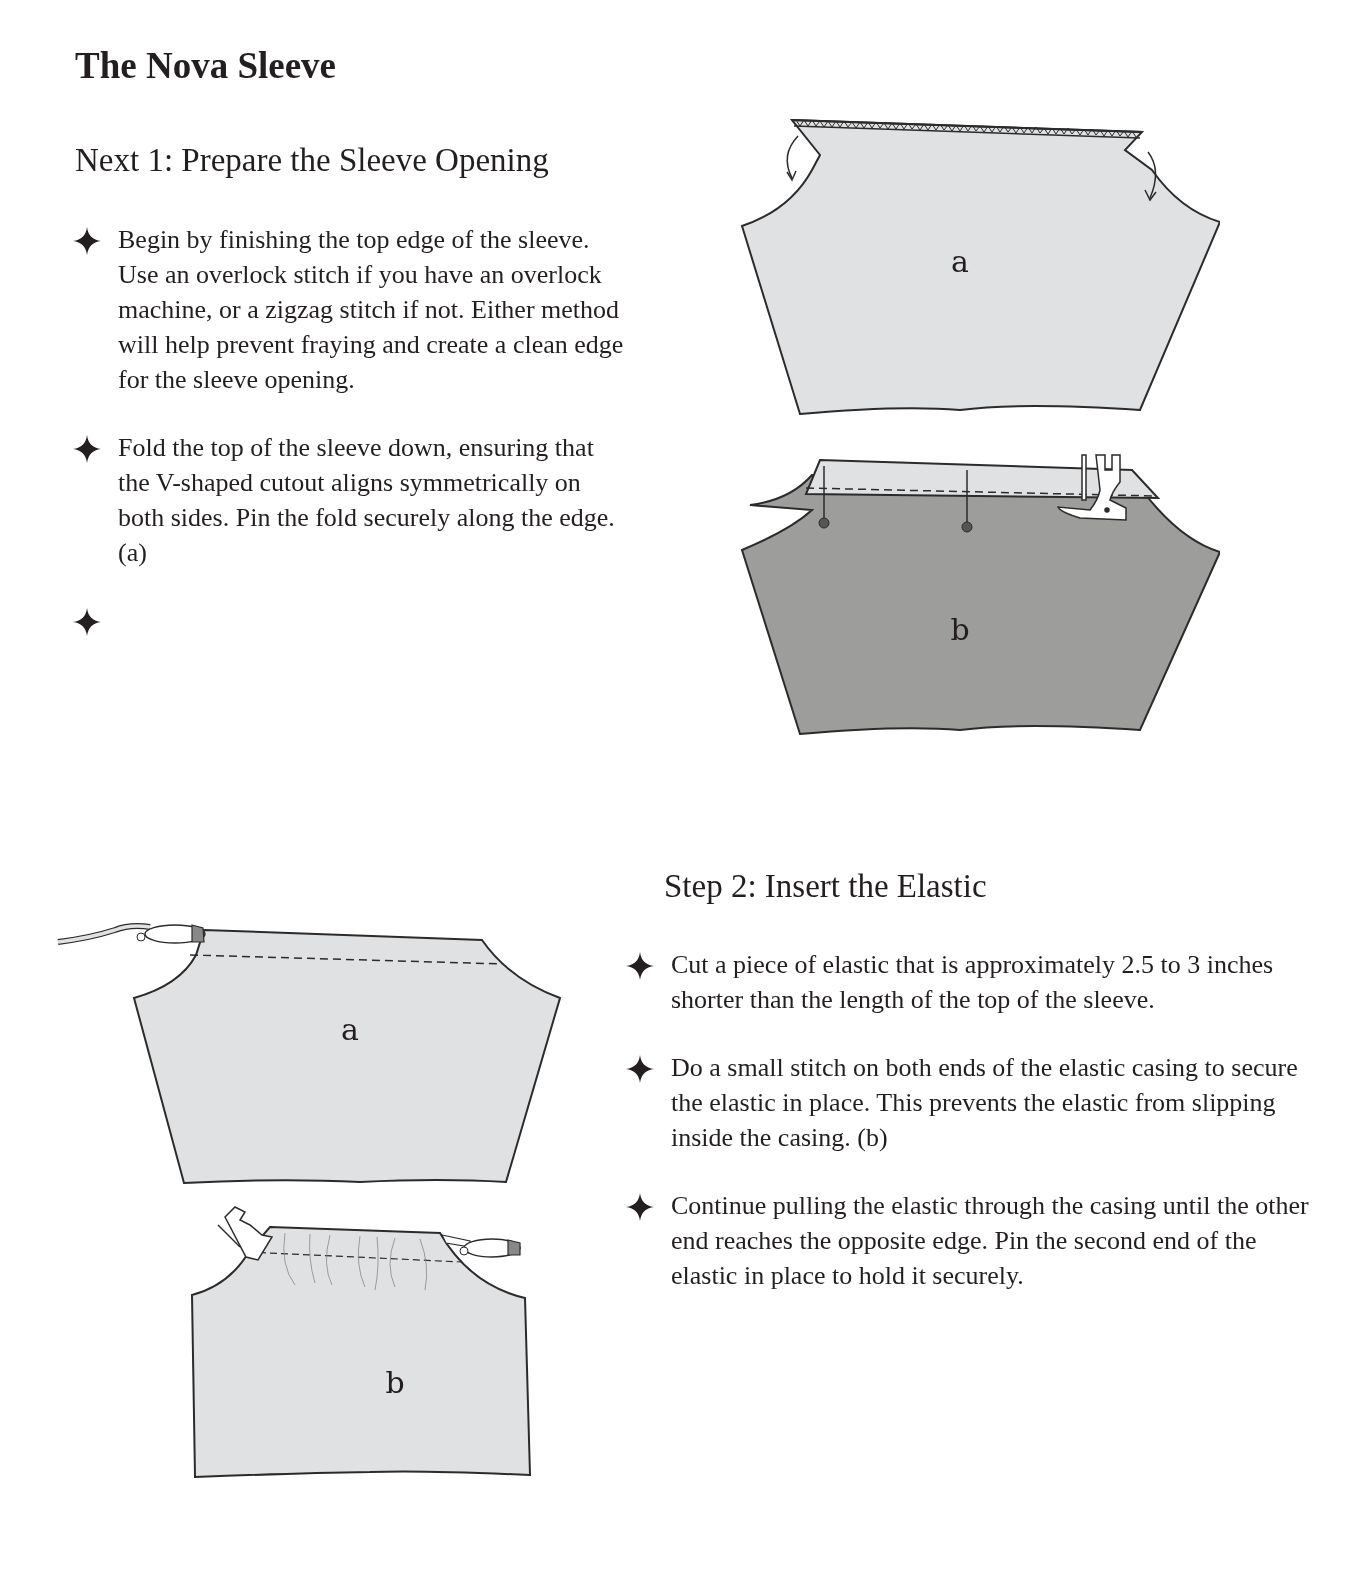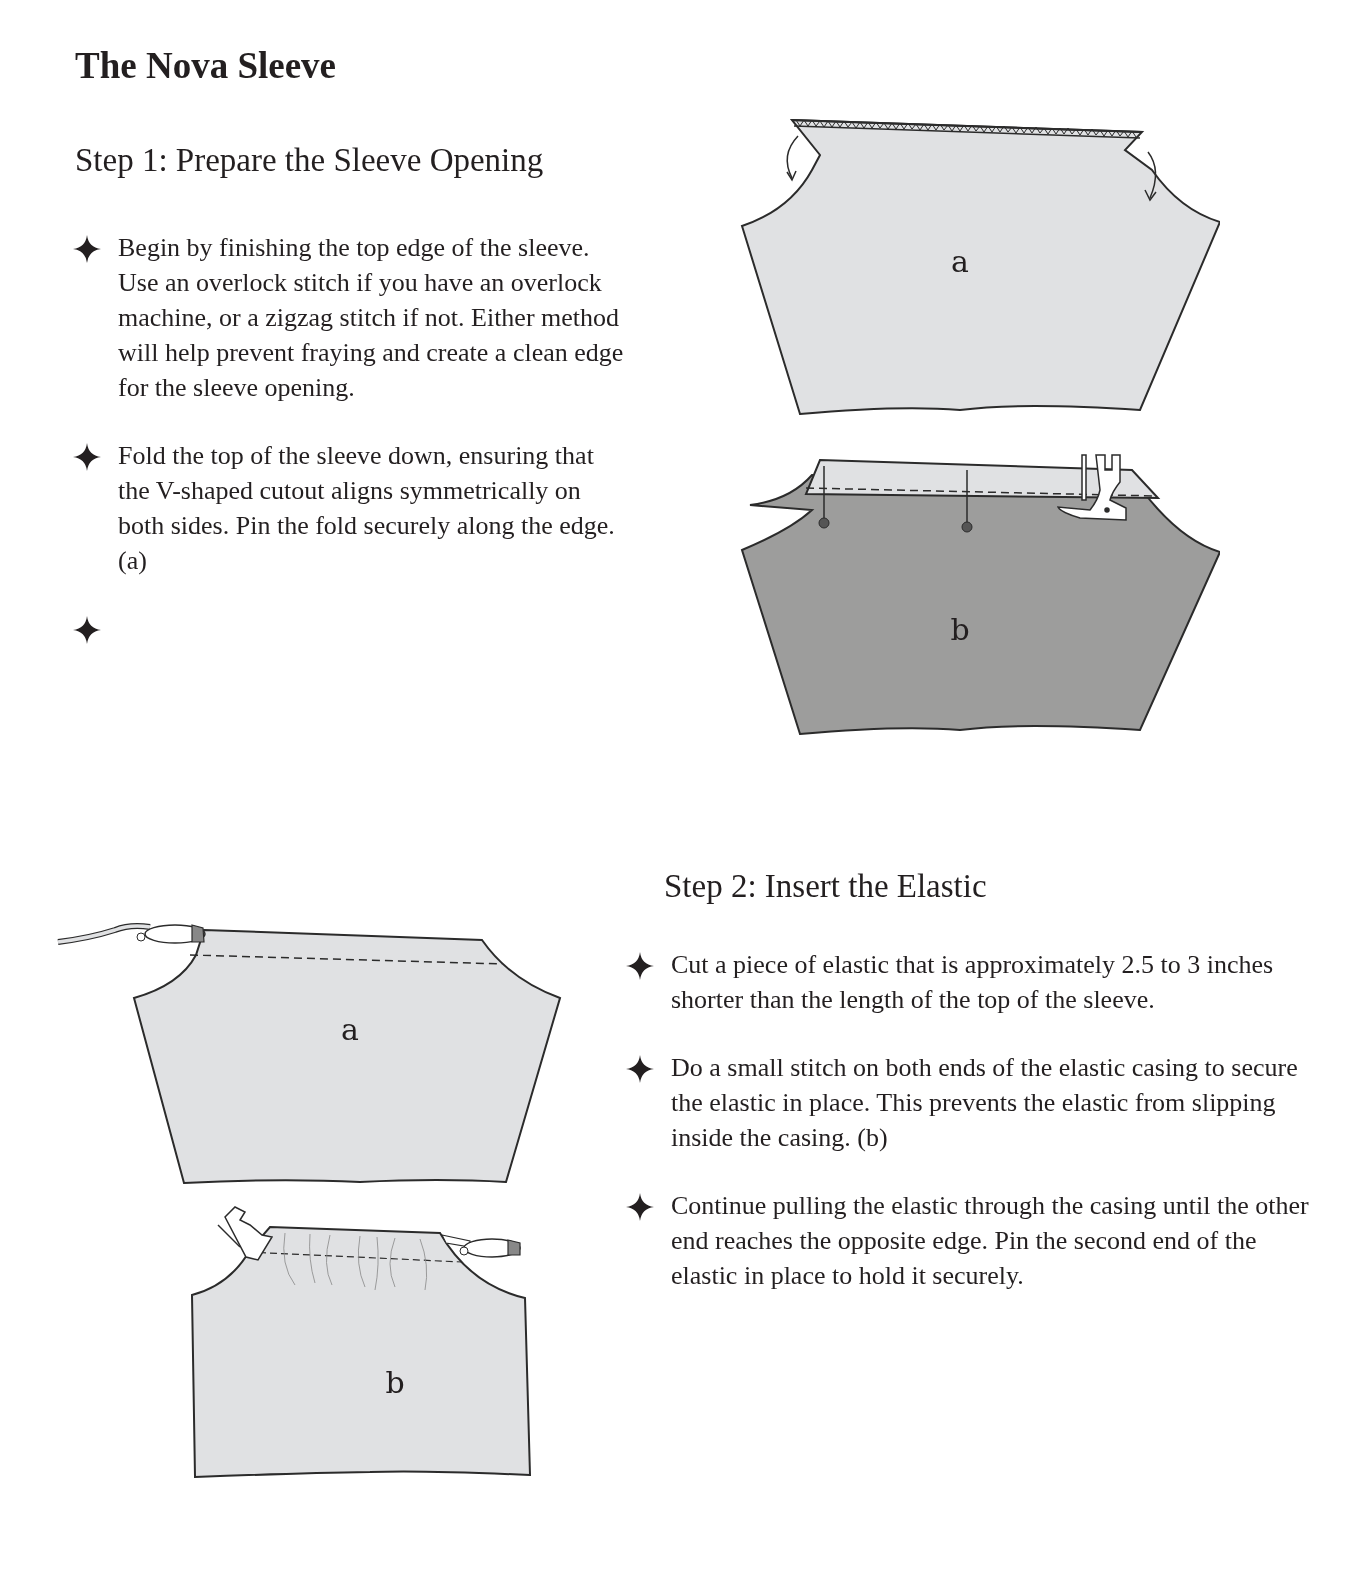--- a/index.html
+++ b/index.html
@@ -4,33 +4,33 @@
 <style>
   html, body { margin:0; padding:0; background:#ffffff; }
   body { width:1362px; height:1592px; position:relative; overflow:hidden;
          font-family:"Liberation Serif","DejaVu Serif",serif; color:#231f20; }
   .title { position:absolute; left:75px; top:44px; font-size:37px; font-weight:bold;
            text-decoration-thickness:3px; text-underline-offset:6px; margin:0; }
   .step-heading { position:absolute; font-size:33px; font-weight:normal; margin:0; }
   #step1-heading { left:75px; top:142px; }
   #step2-heading { left:628px; top:868px;margin-left:36px; }
   .bullets { position:absolute; list-style:none; margin:0; padding:0; }
-  #step1-list { left:72px; top:230px; width:560px; }
+  #step1-list { left:72px; top:222px; width:560px; }
   #step2-list { left:625px; top:947px; width:700px; }
   .bullets li { position:relative; padding-left:46px; font-size:26px; line-height:35px; margin-bottom:33px; }
   .bullets li .star { position:absolute; left:0; top:4px; width:30px; height:30px; }
   .figure { position:absolute; }
   .fig-label { font-family:"DejaVu Serif",serif; font-size:30px; fill:#231f20; }
 </style>
 </head>
 <body>
 
 <h1 class="title">The Nova Sleeve</h1>
 
-<h2 class="step-heading" id="step1-heading">Step 1:  Prepare the Sleeve Opening</h2>
+<h2 class="step-heading" id="step1-heading">Next 1:  Prepare the Sleeve Opening</h2>
 
 <ul class="bullets" id="step1-list">
   <li>
     <svg class="star" viewBox="0 0 30 30">
         <path d="M15 1 Q16.5 13.5 29 15 Q16.5 16.5 15 29 Q13.5 16.5 1 15 Q13.5 13.5 15 1Z" fill="#231f20"></path>
       </svg>
     <span>Begin by finishing the top edge of the sleeve. Use an overlock stitch if you have an overlock machine, or a zigzag stitch if not. Either method will help prevent fraying and create a clean edge for the sleeve opening.</span>
   </li>
   <li>
     <svg class="star" viewBox="0 0 30 30">

